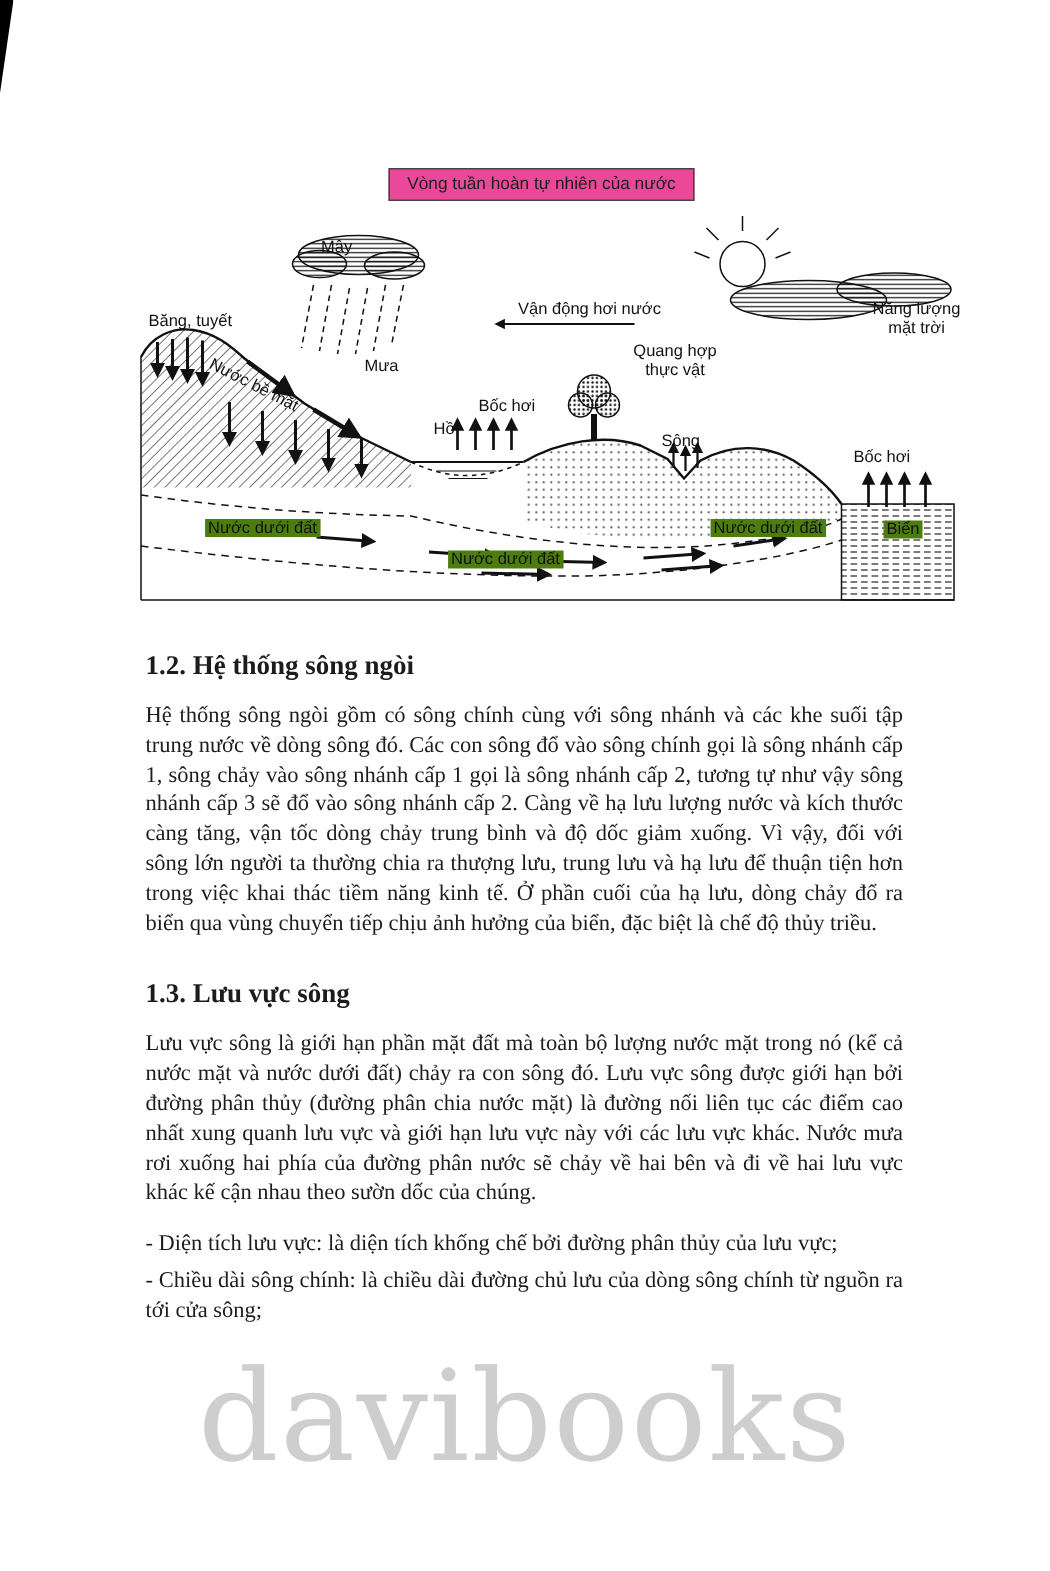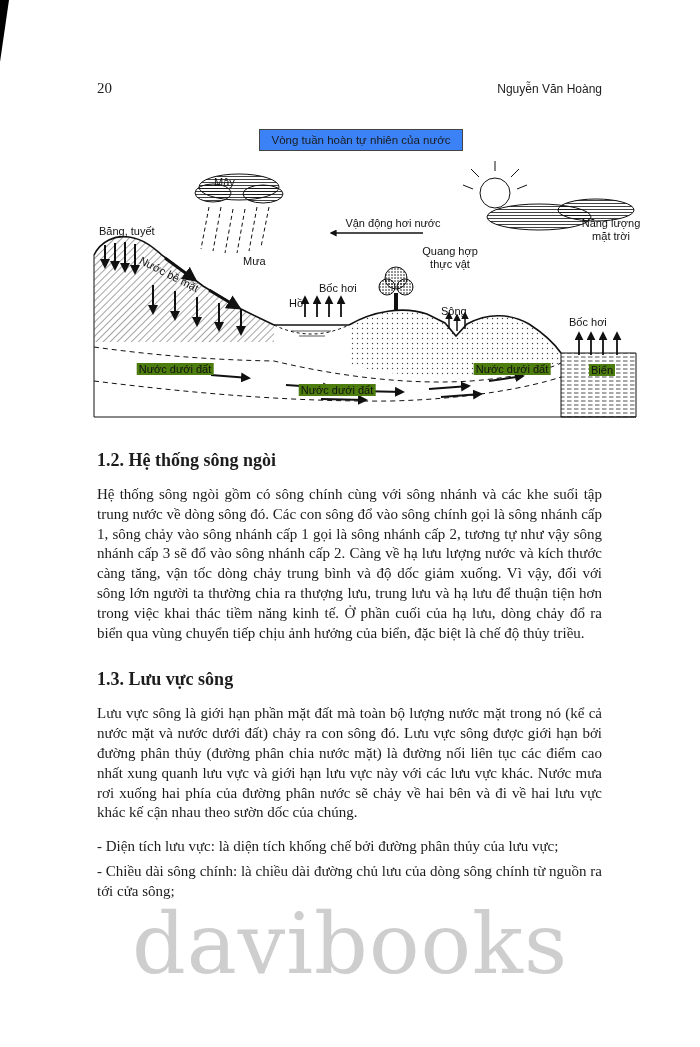--- a/index.html
+++ b/index.html
@@ -7,21 +7,21 @@
        font-family:"Liberation Serif",serif;color:#1c1c1c;}
   .scan{position:absolute;left:0;top:0;width:9px;height:62px;background:#000;
         clip-path:polygon(0 0,100% 0,0 100%);}
   .content{padding:80px 98px 0 97px;}
   .header{display:flex;justify-content:space-between;align-items:baseline;}
   .pagenum{font-size:15px;}
   .author{font-family:"Liberation Sans",sans-serif;font-size:12px;}
   .figure{position:relative;width:548px;height:297px;margin:30px 0 0 -6px;}
   .art{position:absolute;left:0;top:0;width:548px;height:295px;}
   .titlebox{position:absolute;left:168px;top:2px;width:198px;border:1px solid #444;
-            padding:4px 2px;text-align:center;background:#3b82f6;
+            padding:4px 2px;text-align:center;background:#ec4899;
             font-family:"Liberation Sans",sans-serif;font-size:11.5px;}
   .fl{position:absolute;font-family:"Liberation Sans",sans-serif;font-size:11px;
       white-space:nowrap;color:#111;}
   .fl.c{transform:translateX(-50%);}
   .fl.wrap{white-space:normal;text-align:center;line-height:1.15;}
   .fl.bg{background:#4d7c0f;padding:0 2px;}
   .fl.rot{transform:rotate(27deg);transform-origin:0 0;}
   .caption{text-align:center;font-size:14.5px;font-style:italic;margin-top:10px;}
   .cap-b{font-weight:bold;}
   .h2{font-size:18px;font-weight:bold;margin:26px 0 14px;}
@@ -34,24 +34,20 @@
   .wm-sub{font-size:30px;color:#bfbfbf;letter-spacing:3px;margin-top:-10px;
           font-family:"DejaVu Sans",sans-serif;}
 </style>
 </head>
 <body>
 
 <div>
   <div class="scan"></div>
 
   <div class="content">
-    <div class="header">
-      <span class="pagenum">20</span>
-      <span class="author">Nguyễn Văn Hoàng</span>
-    </div>
 
     <div class="figure">
       <svg class="art" viewBox="0 0 548 295">
         <defs>
           <marker id="ah" viewBox="0 0 10 10" refX="8" refY="5" markerWidth="5" markerHeight="5" orient="auto">
             <path d="M0,0 L10,5 L0,10 Z" fill="#111"></path>
           </marker>
           <pattern id="hatch" width="5" height="5" patternUnits="userSpaceOnUse" patternTransform="rotate(45)">
             <line x1="0" y1="0" x2="0" y2="5" stroke="#333" stroke-width="0.9"></line>
           </pattern>

